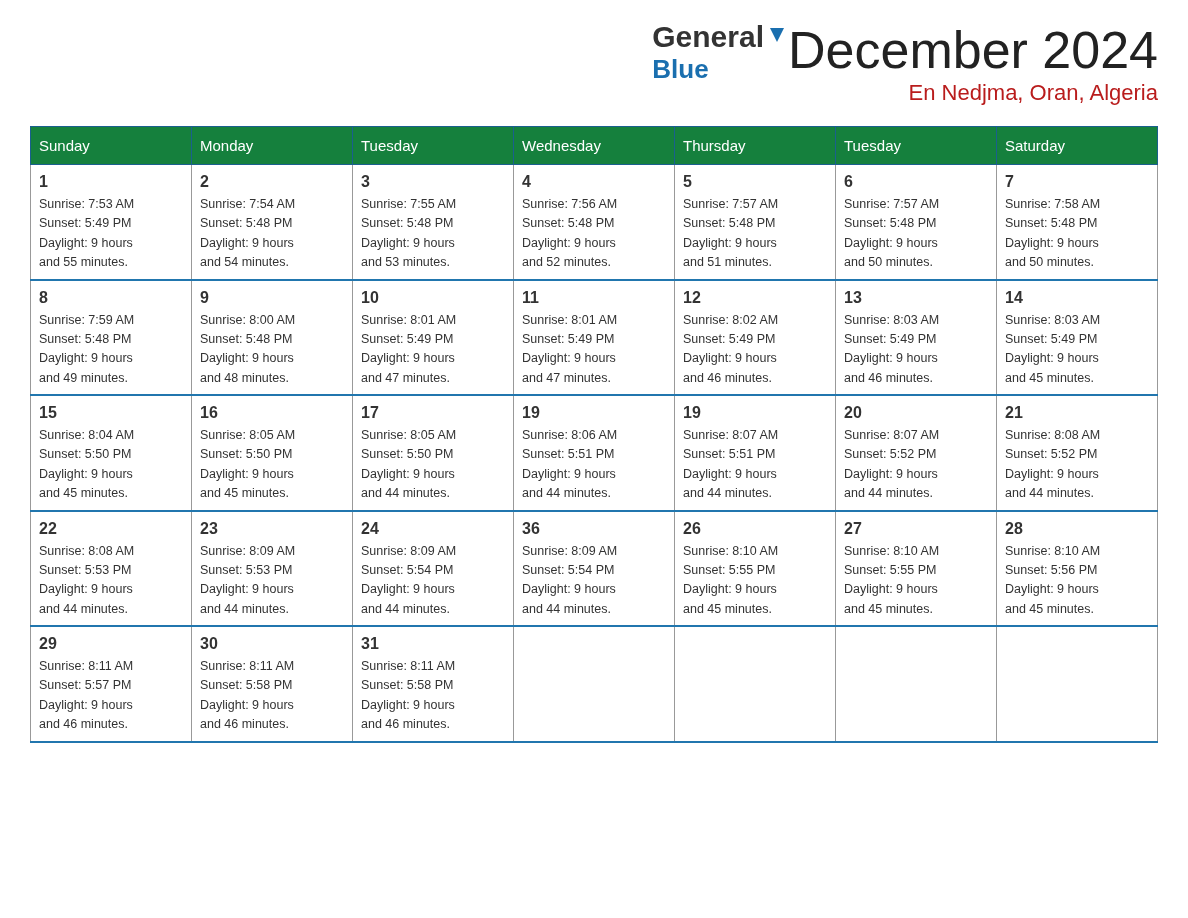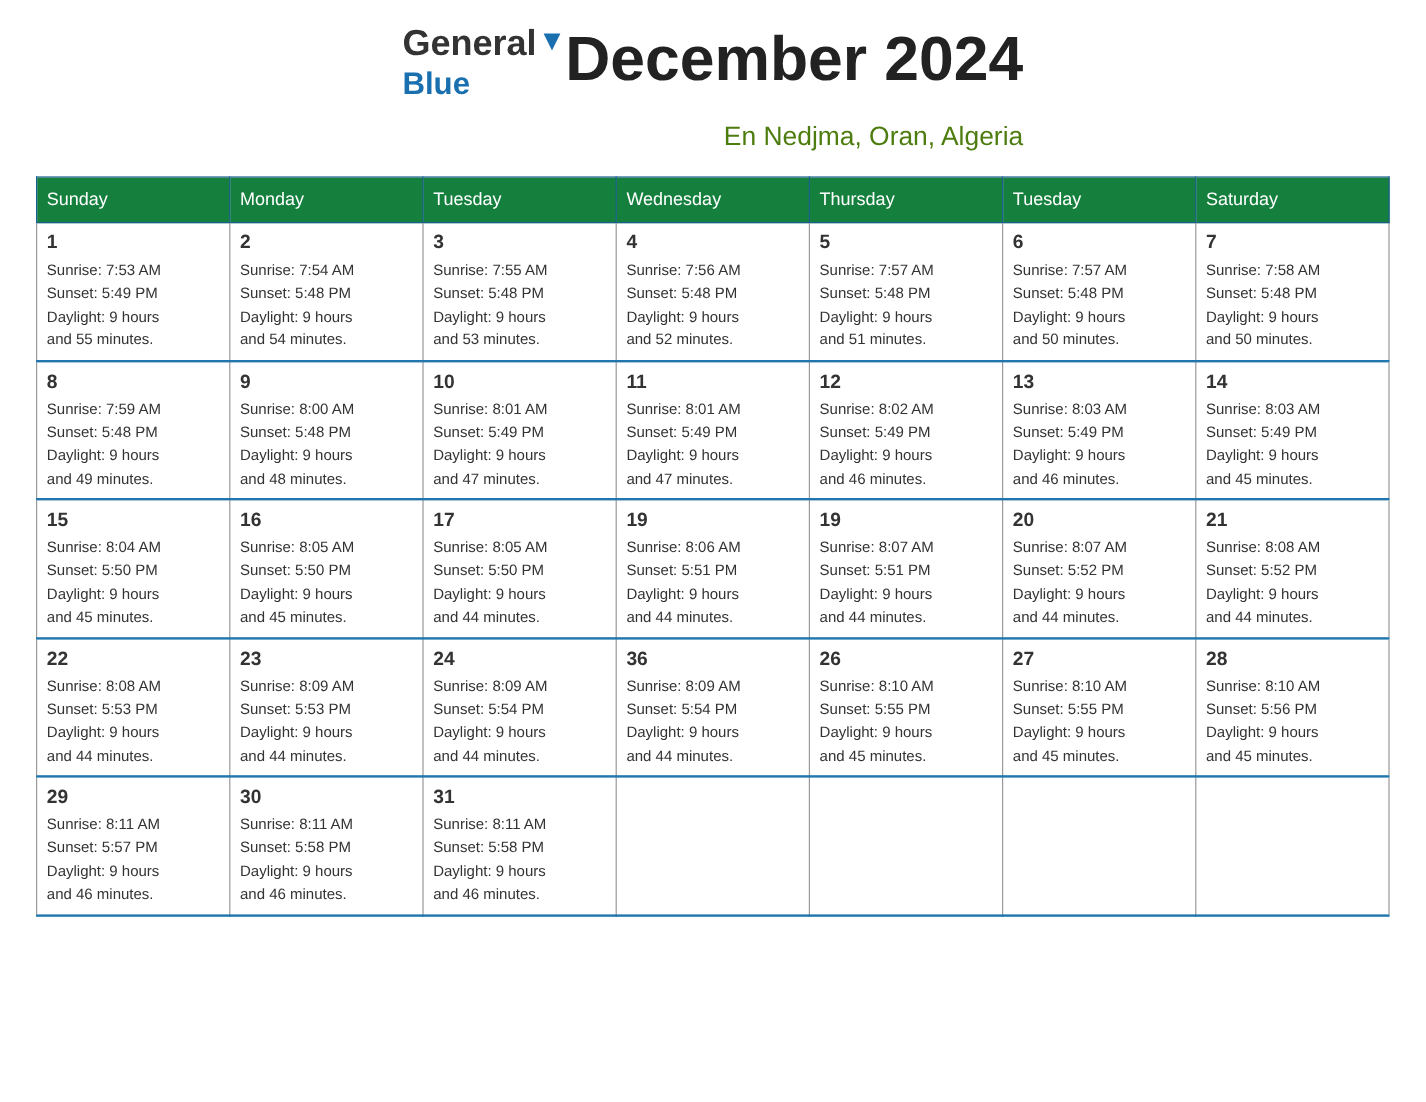--- a/index.html
+++ b/index.html
@@ -5,41 +5,41 @@
     * { box-sizing: border-box; margin: 0; padding: 0; }
     body {
       font-family: Arial, sans-serif;
       background: #fff;
       padding: 20px 30px;
       width: 1188px;
       min-height: 918px;
     }
     .header-area {
       display: flex;
-      justify-content: center;
+      justify-content: flex-end;
       align-items: flex-start;
       margin-bottom: 20px;
     }
     .logo-container {
       display: flex;
       flex-direction: column;
       align-items: flex-start;
     }
     .title-area {
       text-align: right;
     }
     .calendar-title {
       font-size: 52px;
-      font-weight: bold;
+      font-weight: normal;
       color: #222;
     }
     .calendar-subtitle {
       font-size: 22px;
-      color: #4d7c0f;
-      margin-top: 21px;
+      color: #b91c1c;
+      margin-top: 0;
     }
     table {
       width: 100%;
       border-collapse: collapse;
     }
     thead tr th {
       background-color: #15803d;
       color: #fff;
       font-size: 15px;
       font-weight: normal;

